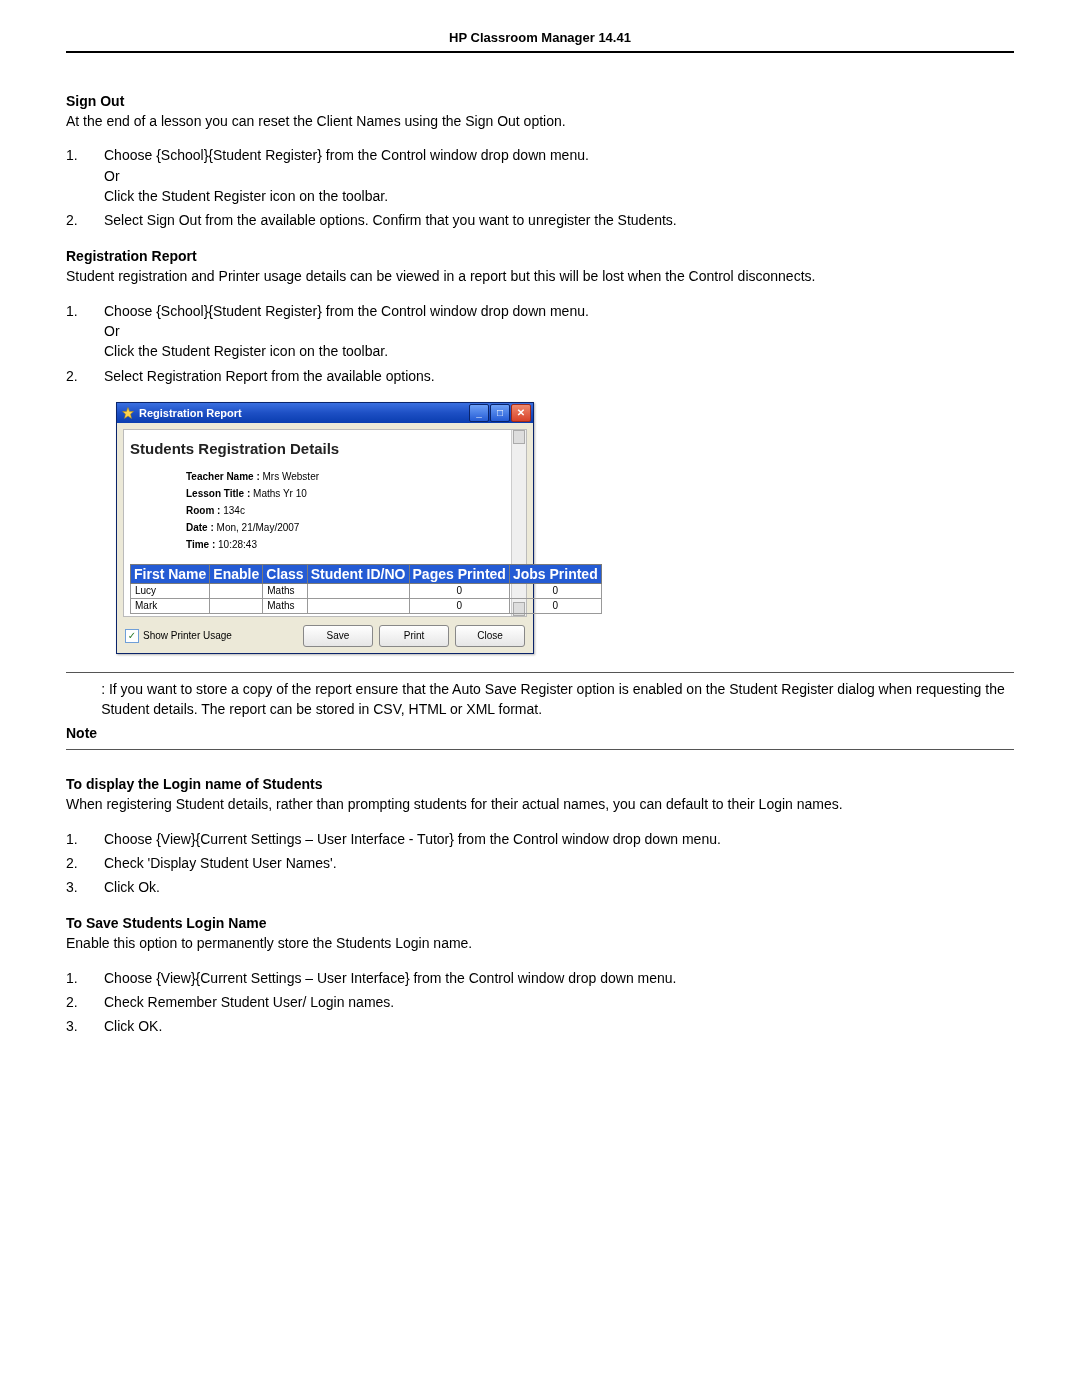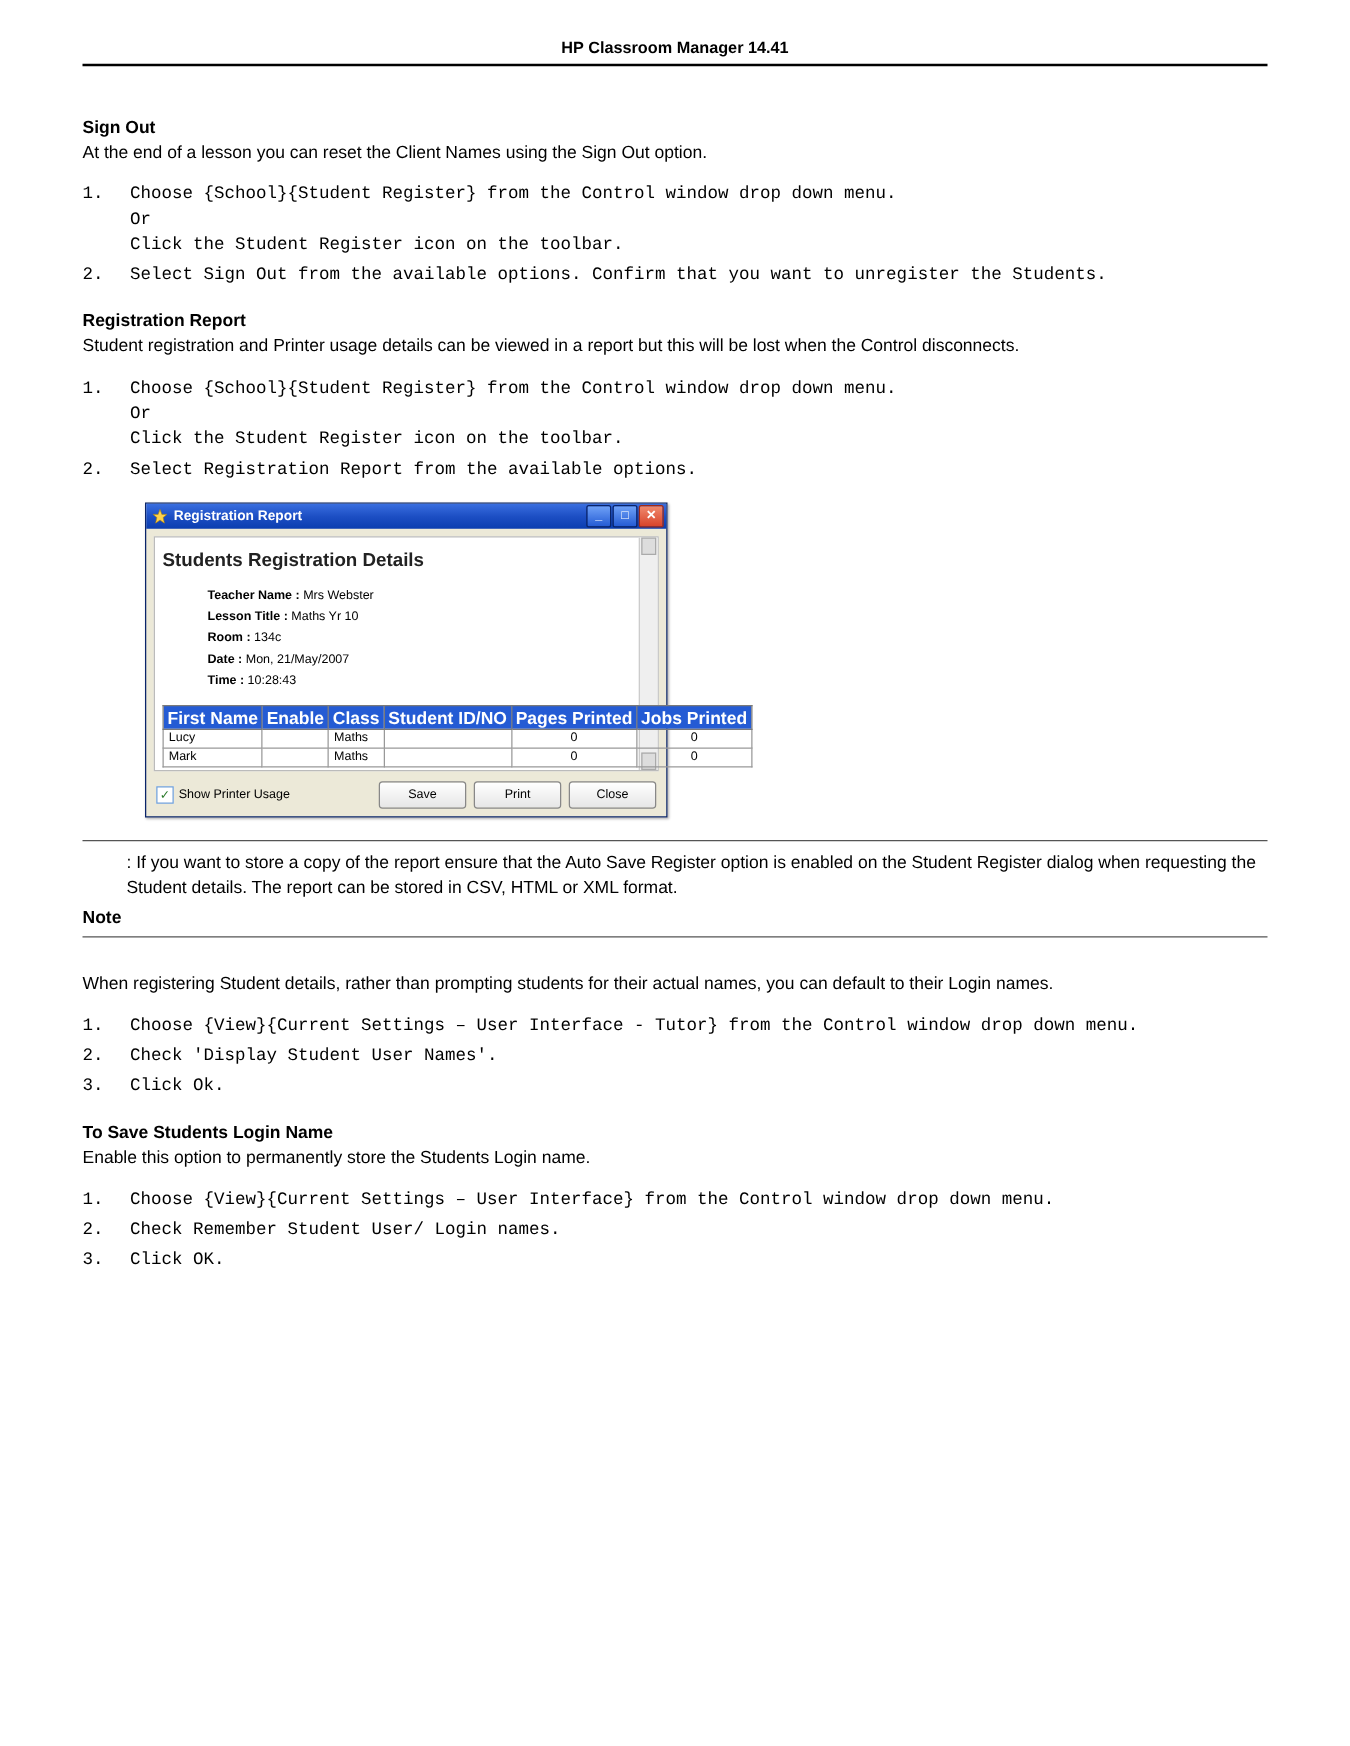--- a/index.html
+++ b/index.html
@@ -38,21 +38,20 @@
     padding-left: 0;
     list-style: none;
     counter-reset: step;
   }
   ol.steps > li {
     counter-increment: step;
     position: relative;
     padding-left: 38px;
     margin-bottom: 4px;
     line-height: 1.45;
-    font-family: Liberation Mono, monospace;
   }
   ol.steps > li::before {
     content: counter(step) ".";
     position: absolute;
     left: 0;
     top: 0;
   }
   .note-box {
     border-top: 1px solid #555;
     border-bottom: 1px solid #555;
@@ -142,21 +141,21 @@
   .scroll-thumb-up { top: 0; }
   .scroll-thumb-down { bottom: 0; }
   .report-title {
     font-family: Arial, sans-serif;
     font-weight: bold;
     font-size: 15px;
     color: #222;
     margin: 4px 0 14px 0;
   }
   .meta {
-    margin-left: 36px;
+    margin-left: 56px;
     margin-bottom: 14px;
   }
   .meta-row {
     font-size: 10px;
     margin-bottom: 6px;
   }
   .meta-row b { font-weight: bold; }
   table.grid {
     border-collapse: collapse;
     width: calc(100% - 14px);
@@ -305,20 +304,21 @@
       <span class="win-btn">Print</span>
       <span class="win-btn">Close</span>
     </div>
   </div>
 
   <div class="note-box">
     <span class="note-label">Note</span>
     <span class="note-text">: If you want to store a copy of the report ensure that the Auto Save Register option is enabled on the Student Register dialog when requesting the Student details. The report can be stored in CSV, HTML or XML format.</span>
   </div>
 
+  <div class="section-head">To display the Login name of Students</div>
   <p class="body-text">When registering Student details, rather than prompting students for their actual names, you can default to their Login names.</p>
   <ol class="steps" id="loginname-steps">
       <li style="white-space: pre-line;">Choose {View}{Current Settings – User Interface - Tutor} from the Control window drop down menu.</li>
       <li style="white-space: pre-line;">Check 'Display Student User Names'.</li>
       <li style="white-space: pre-line;">Click Ok.</li>
     </ol>
 
   <div class="section-head">To Save Students Login Name</div>
   <p class="body-text">Enable this option to permanently store the Students Login name.</p>
   <ol class="steps" id="savelogin-steps">

